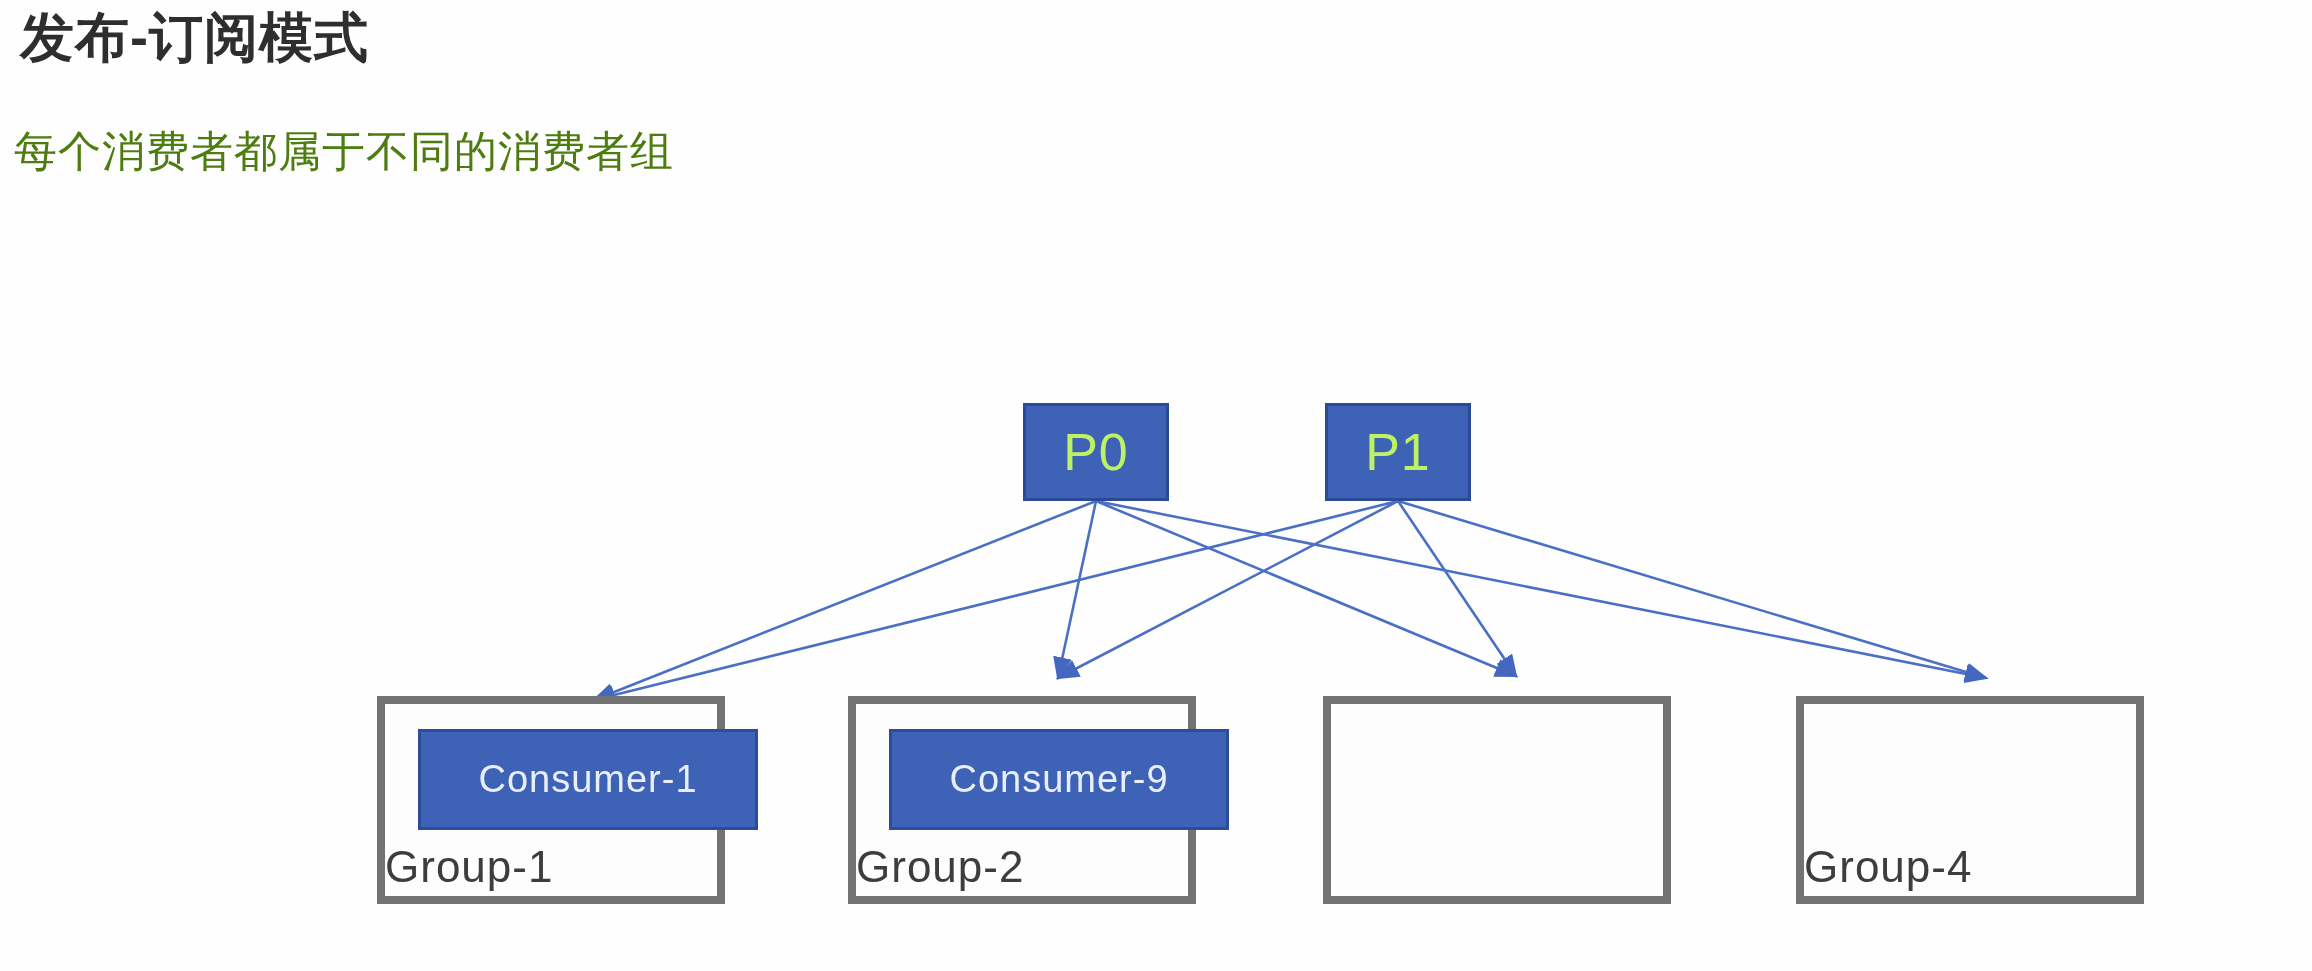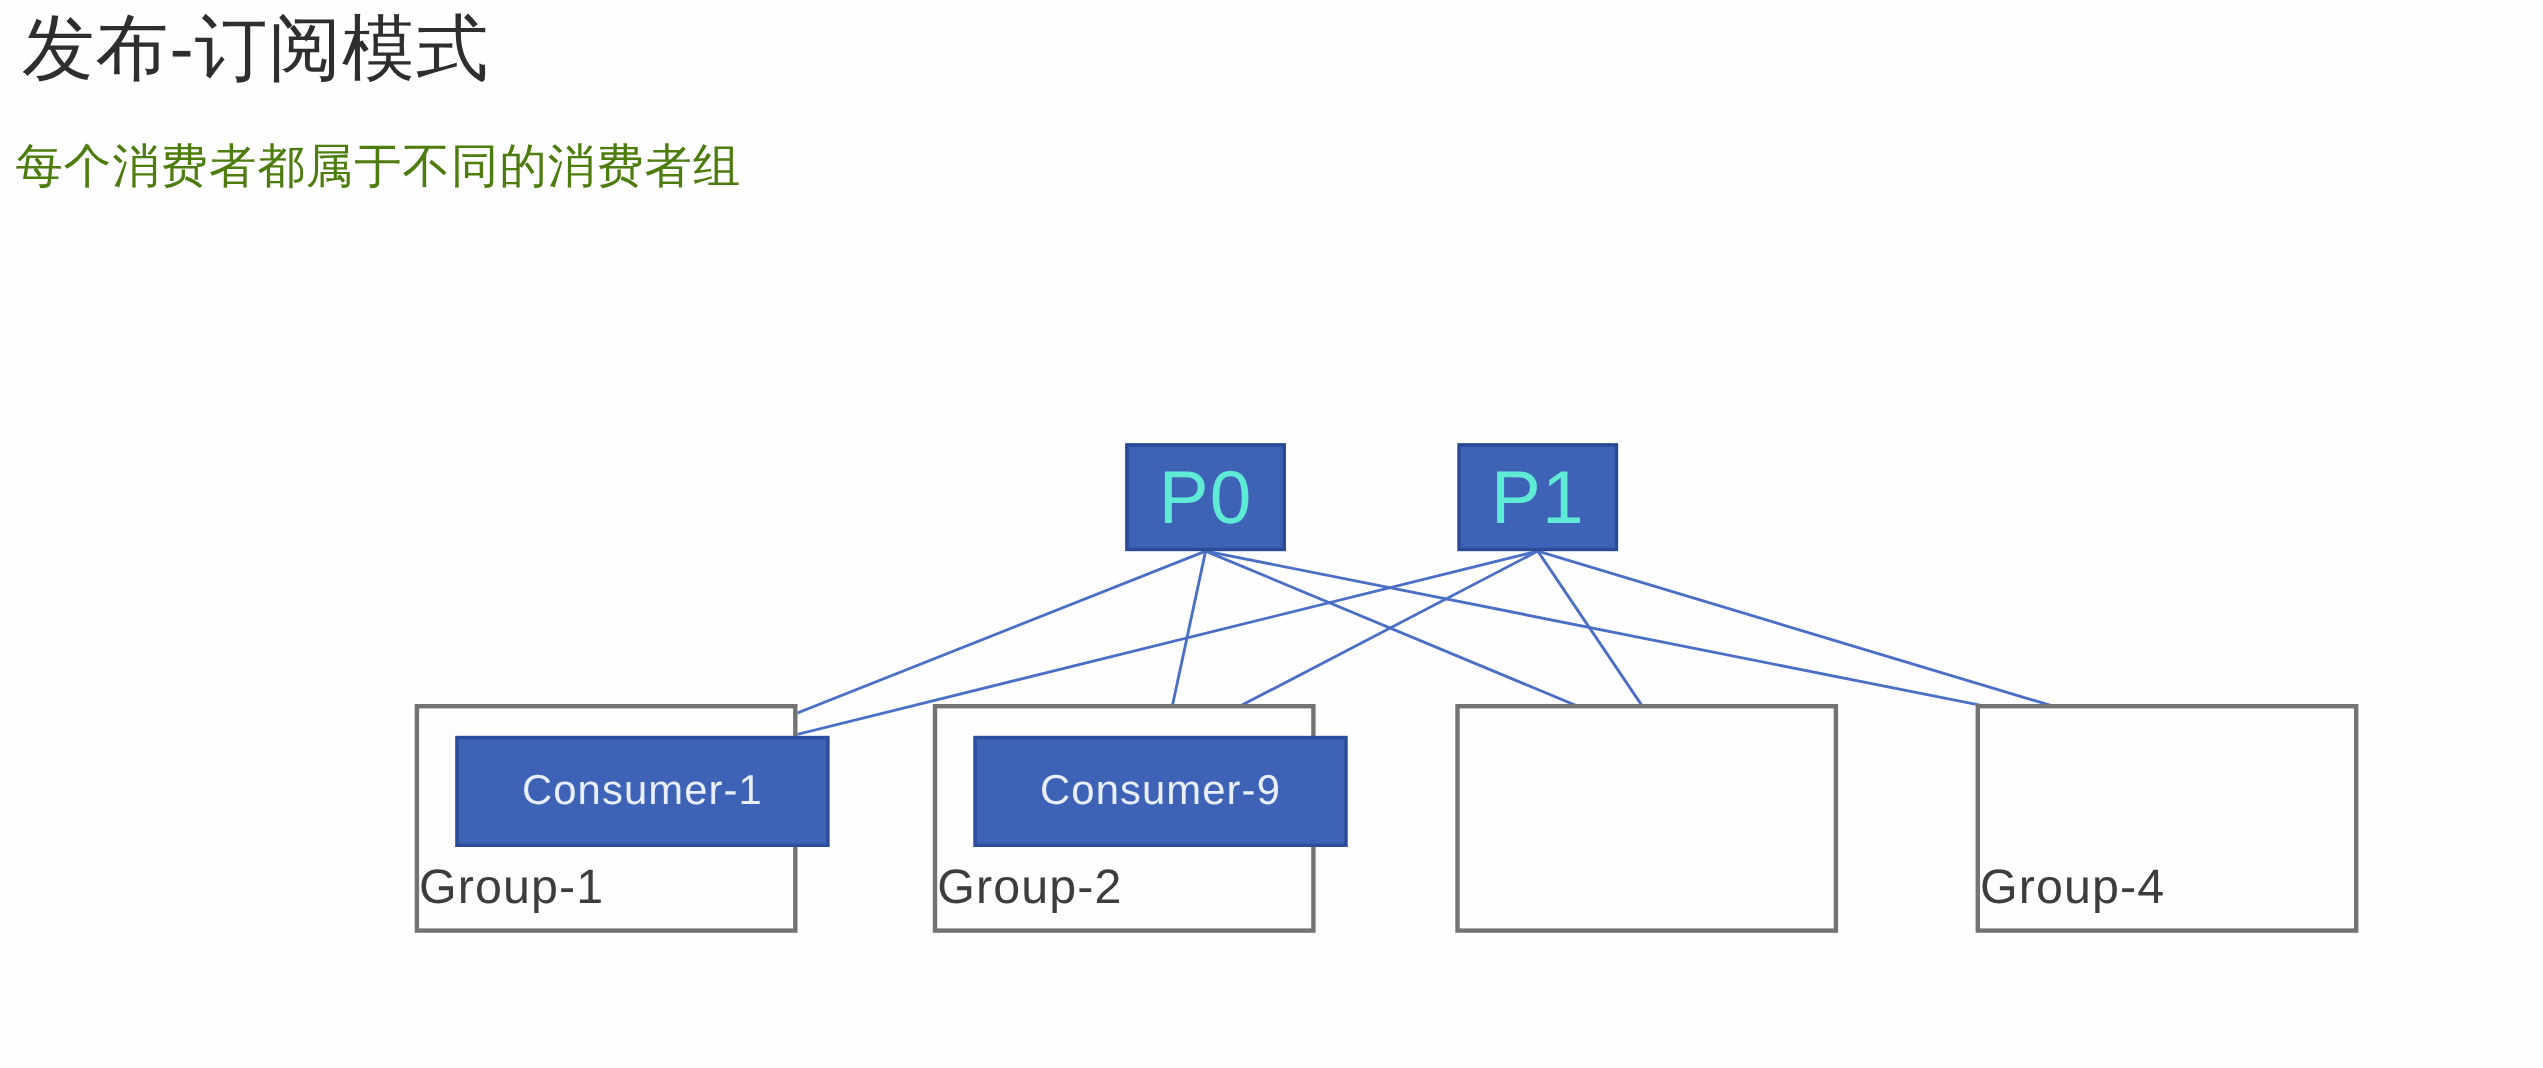--- a/index.html
+++ b/index.html
@@ -12,23 +12,23 @@
     position: relative;
     width: 2312px;
     height: 971px;
     background: #fefefe;
     overflow: hidden;
   }
   .slide-title {
     position: absolute;
     left: 20px;
     top: 6px;
-    font-size: 66px;
+    font-size: 54px;
     line-height: 1.15;
-    font-weight: 400;
+    font-weight: 700;
     color: #2e2e2e;
     letter-spacing: 1px;
     white-space: nowrap;
     text-align: right;
   }
   .slide-subtitle {
     position: absolute;
     left: 14px;
     top: 127px;
     font-size: 43px;
@@ -52,33 +52,33 @@
     width: 146px;
     height: 98px;
     box-sizing: border-box;
     background: #3e63b6;
     border: 3px solid #2b4a96;
     display: flex;
     align-items: center;
     justify-content: center;
   }
   .pnode .plabel {
-    color: #5eead4;
-    font-size: 68px;
+    color: #bef264;
+    font-size: 52px;
     font-weight: 400;
     letter-spacing: 1px;
   }
   .group {
     position: absolute;
-    top: 640px;
+    top: 696px;
     width: 348px;
     height: 208px;
     box-sizing: border-box;
     background: #fdfdfd;
-    border: 4px solid #737373;
+    border: 8px solid #737373;
   }
   .consumer {
     position: absolute;
     left: 33px;
     top: 25px;
     width: 340px;
     height: 101px;
     box-sizing: border-box;
     background: #3e63b6;
     border: 3px solid #2c4d9c;

